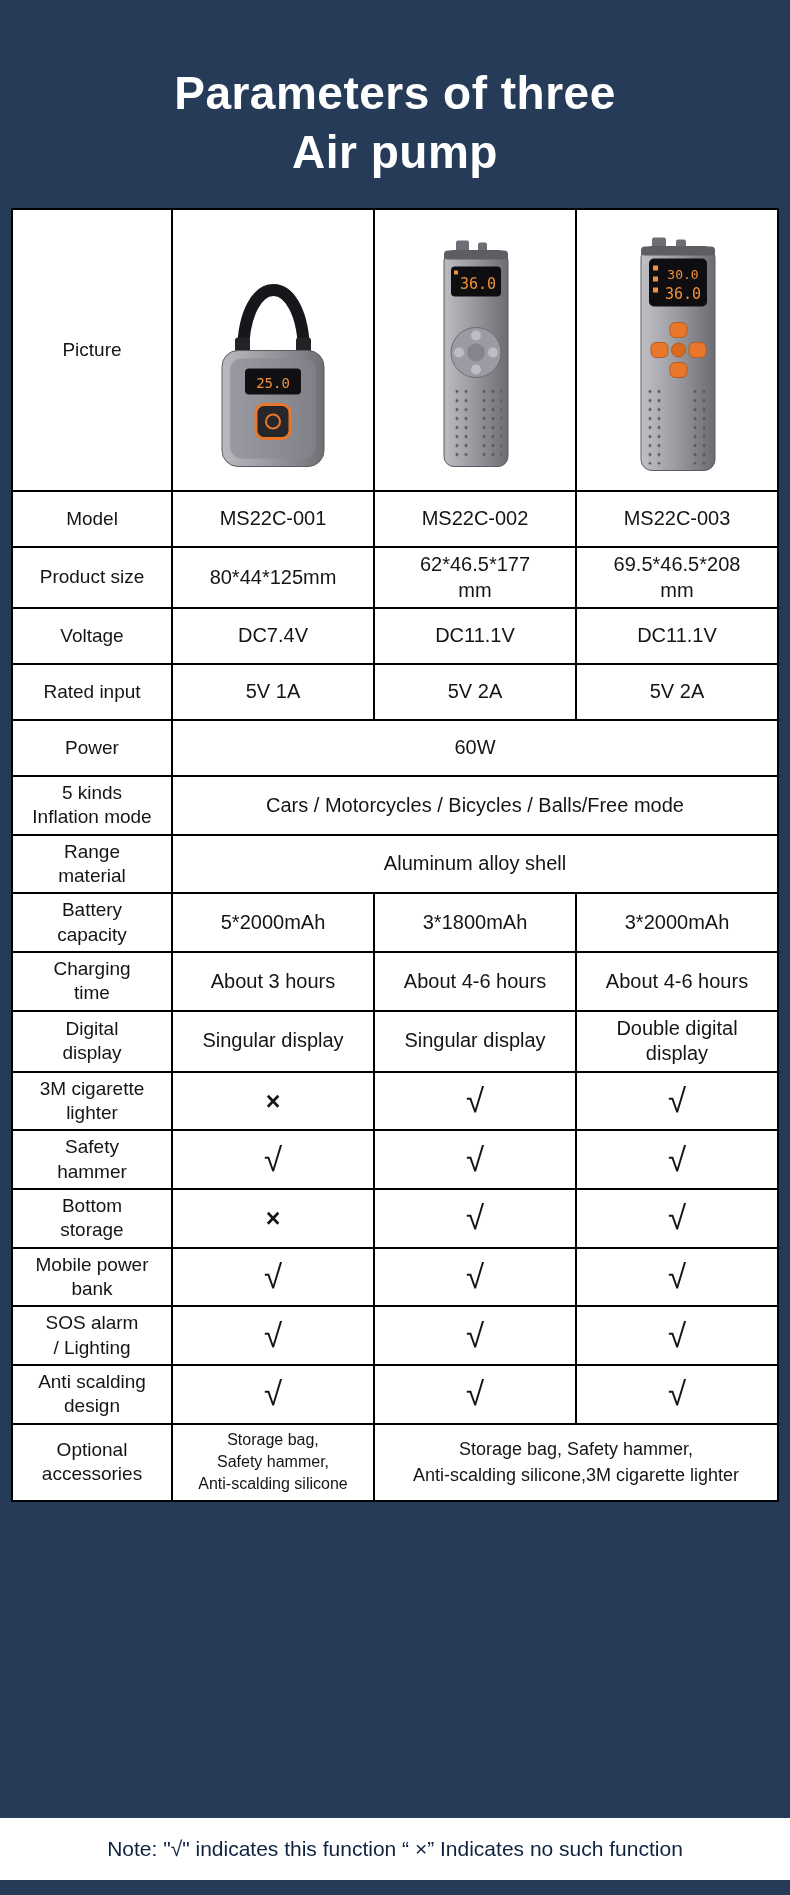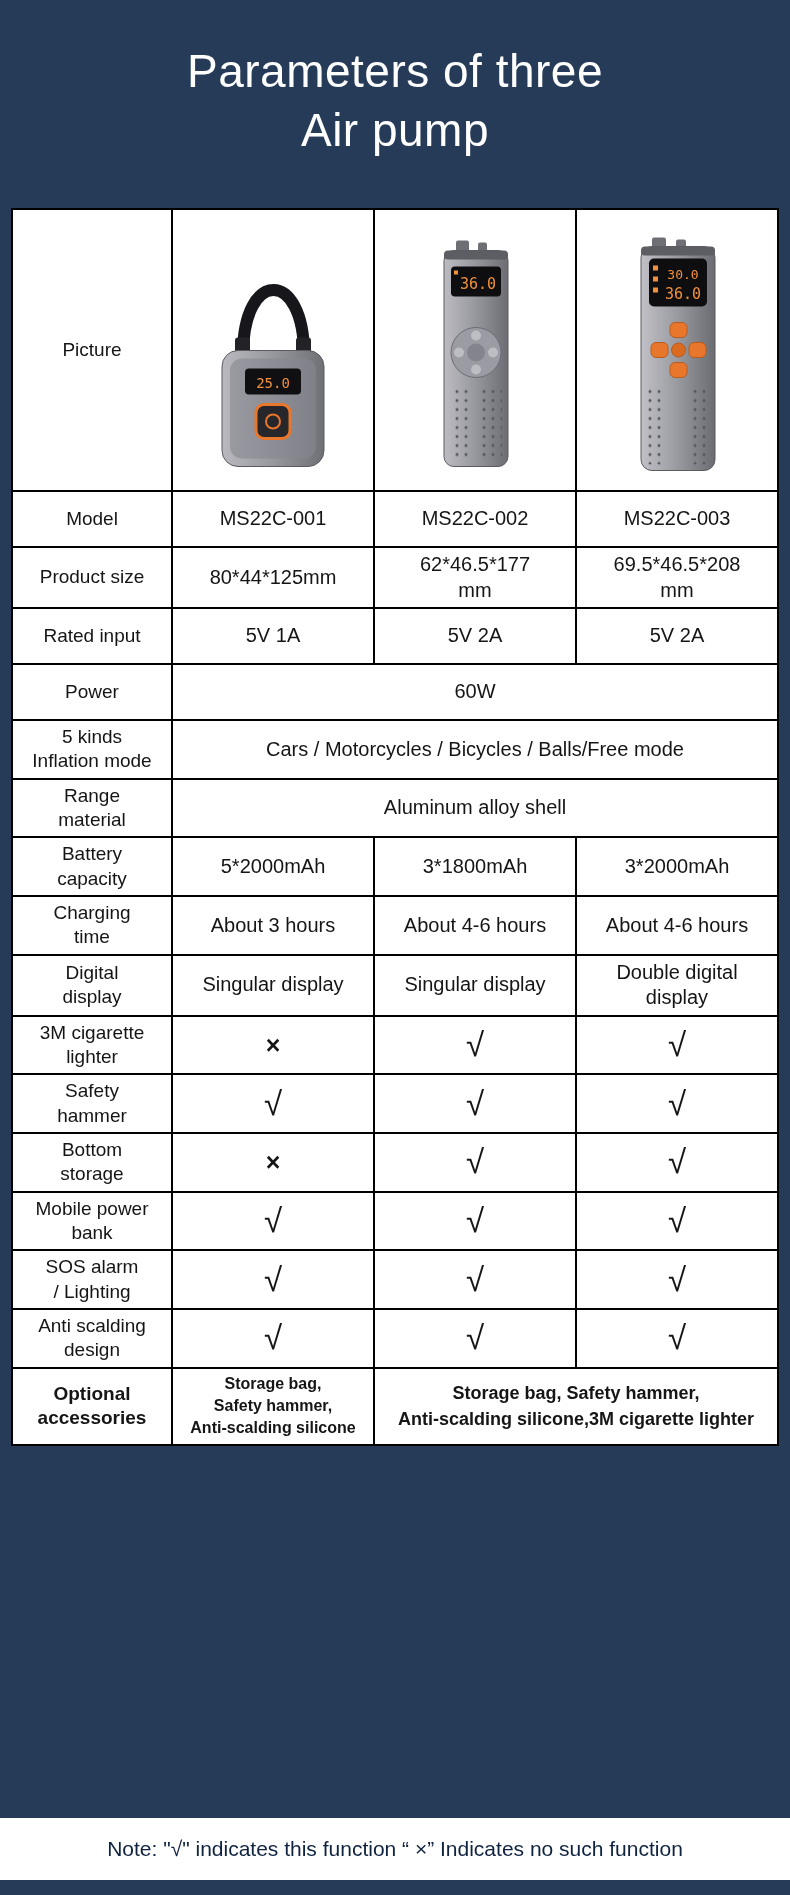--- a/index.html
+++ b/index.html
@@ -1,27 +1,27 @@
 <!DOCTYPE html>
 <html><head>
 <meta charset="utf-8">
 <style>
   html,body{margin:0;padding:0;}
   body{width:790px;background:#253b58;font-family:"Liberation Sans",sans-serif;}
   .page{width:790px;height:1895px;display:flex;flex-direction:column;background:#253b58;overflow:hidden;}
-  .title{color:#fff;text-align:center;font-weight:400;font-size:46px;line-height:1.28;padding-top:42px;height:208px;box-sizing:border-box;letter-spacing:.5px;}
+  .title{color:#fff;text-align:center;font-weight:700;font-size:46px;line-height:1.28;padding-top:64px;height:208px;box-sizing:border-box;letter-spacing:.5px;}
   .spec-table{width:766px;margin:0 auto;border-collapse:collapse;background:#fff;table-layout:fixed;}
   .spec-table td{border:2px solid #000;text-align:center;vertical-align:middle;color:#151515;white-space:pre-line;padding:4px 6px;line-height:1.28;height:56px;box-sizing:border-box;}
   col.c-label{width:160px;}
   col.c-data{width:202px;}
   td.label{font-size:19px;border-radius:8px;}
   td.value{font-size:20px;}
   tr.row-picture td{height:266px;}
   td.pic-cell{padding:2px;}
-  tr.row-tall td{height:64px;font-weight:bold;}
+  tr.row-tall td{height:64px;}
   td.small{font-size:16px;line-height:1.4;}
   td.smallish{font-size:18px;line-height:1.45;}
   td.mark.check{font-size:33px;font-weight:400;padding-top:0;padding-bottom:0;}
   td.mark.cross{font-size:25px;font-weight:700;}
   .note{margin-top:auto;margin-bottom:15px;background:#fff;min-height:62px;display:flex;align-items:center;justify-content:center;font-size:21px;color:#0f2340;}
 </style>
 </head>
 <body>
 
 <div class="page">
@@ -157,20 +157,26 @@
 
       <tr>
         <td class="label">Product size</td>
         <td class="value">80*44*125mm</td>
         <td class="value">62*46.5*177
 mm</td>
         <td class="value">69.5*46.5*208
 mm</td>
       </tr>
 
+      <tr>
+        <td class="label">Voltage</td>
+        <td class="value">DC7.4V</td>
+        <td class="value">DC11.1V</td>
+        <td class="value">DC11.1V</td>
+      </tr>
 
       <tr>
         <td class="label">Rated input</td>
         <td class="value">5V  1A</td>
         <td class="value">5V  2A</td>
         <td class="value">5V  2A</td>
       </tr>
 
 
 

